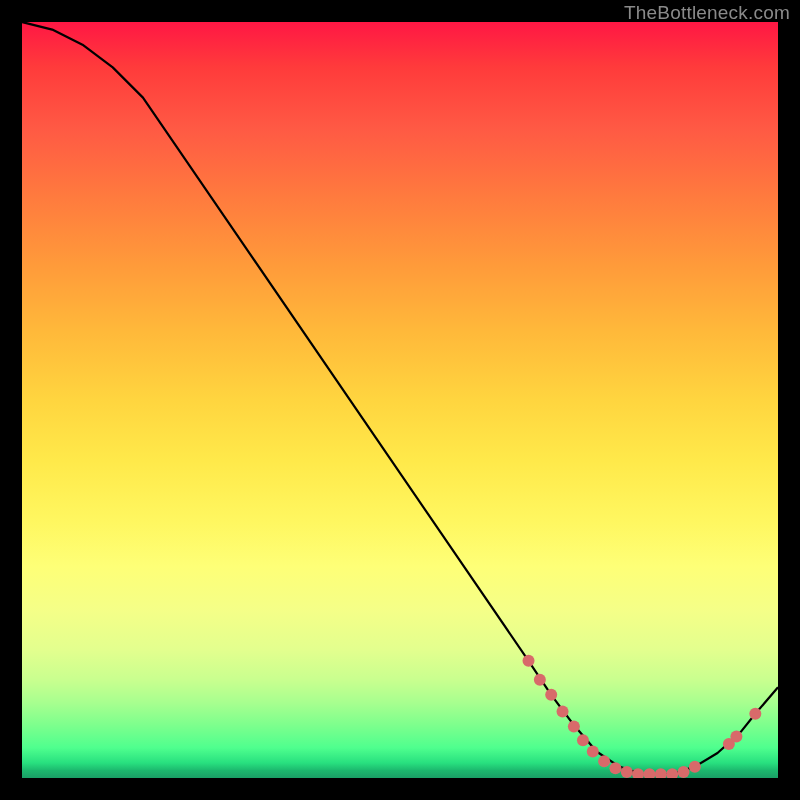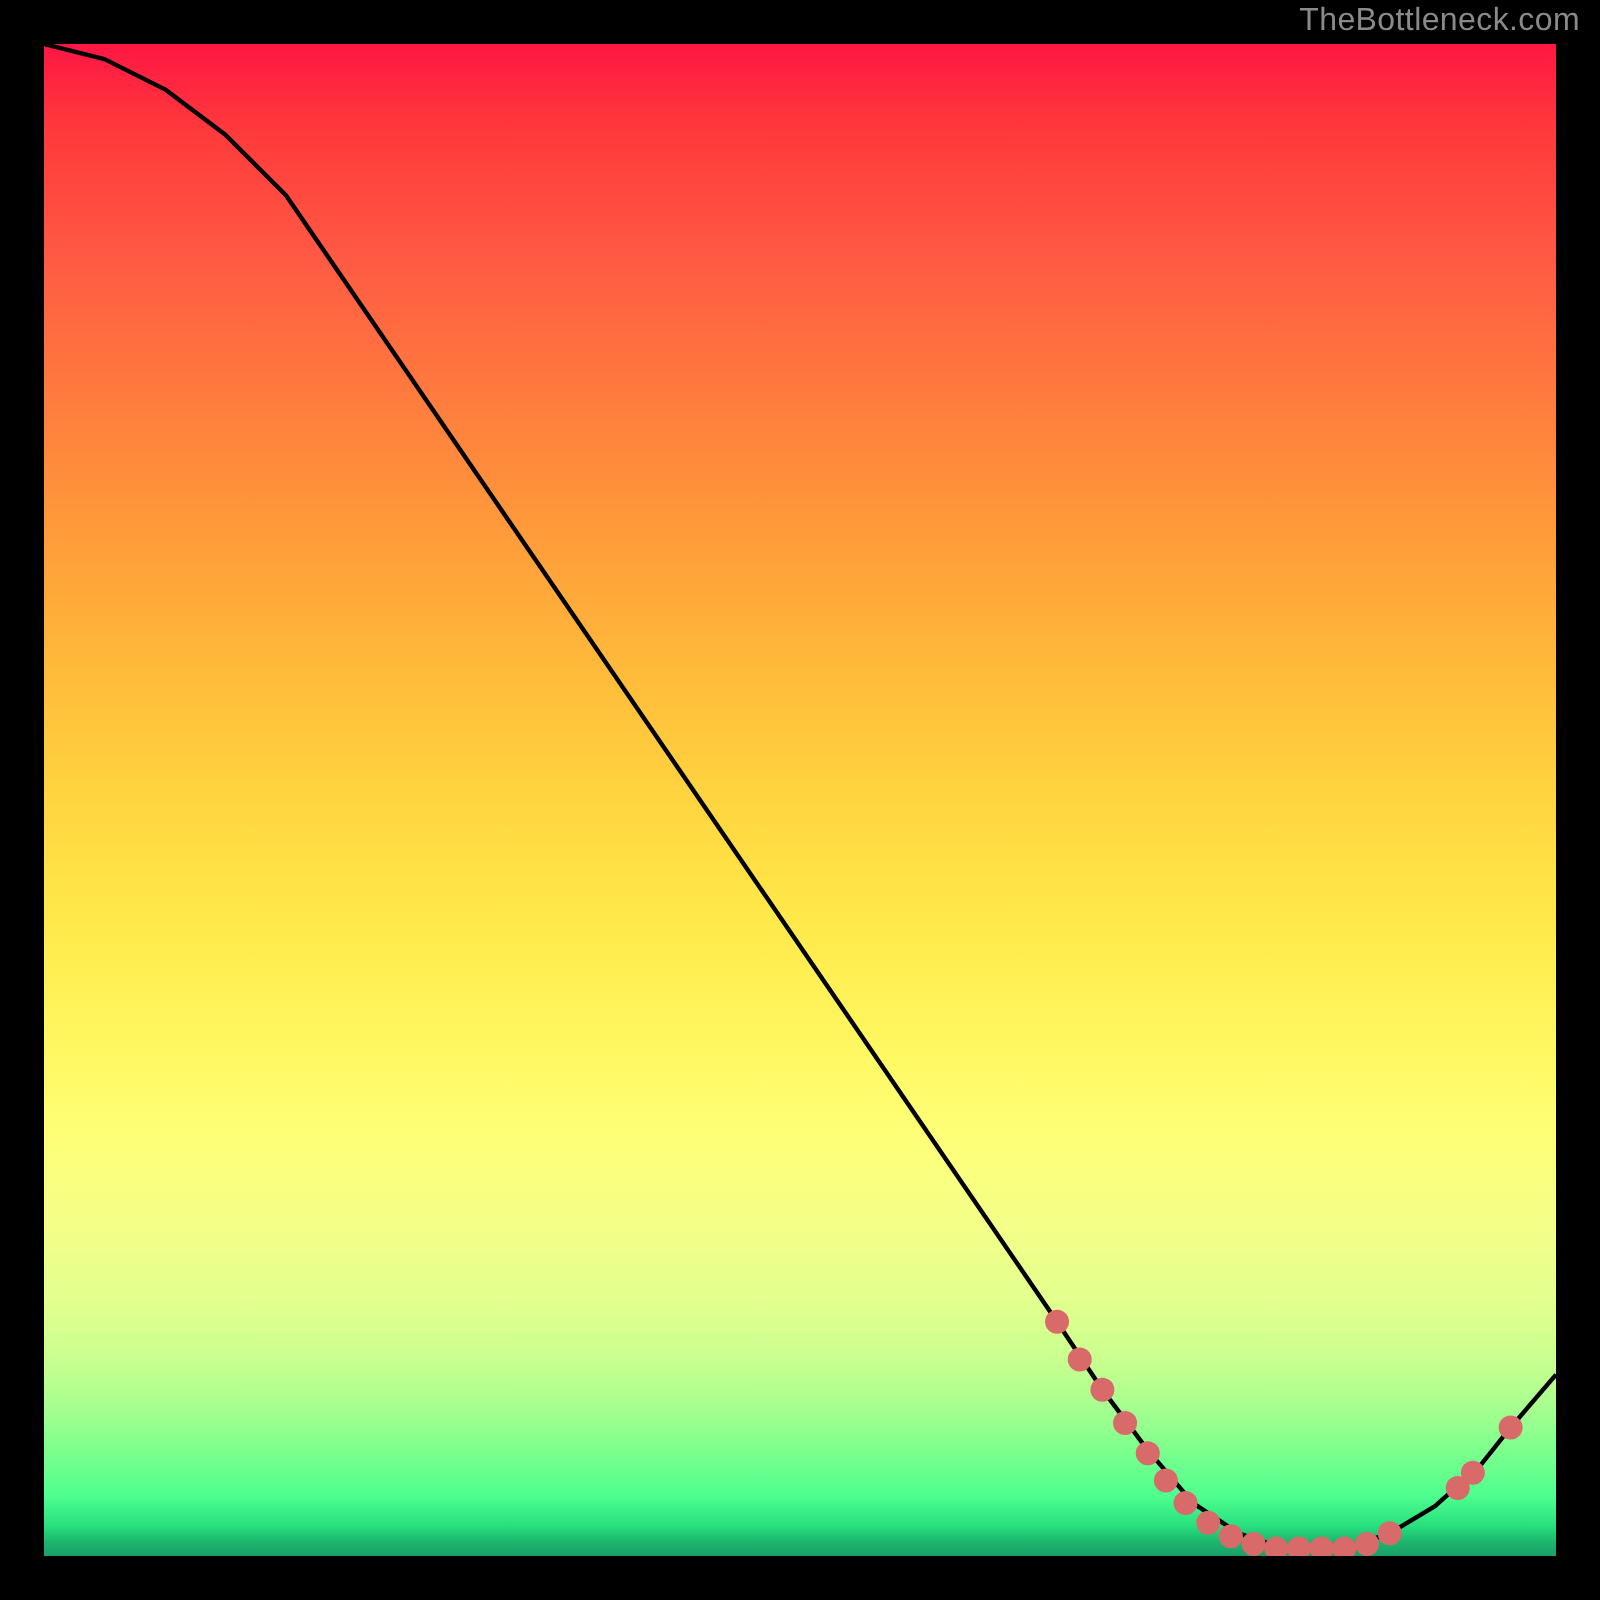--- a/index.html
+++ b/index.html
@@ -43,21 +43,21 @@
     left: 0;
     top: 0;
     width: 756px;
     height: 756px;
   }
   .watermark {
     position: absolute;
     top: 2px;
     right: 10px;
     font-family: Arial, Helvetica, sans-serif;
-    font-size: 16px;
+    font-size: 19px;
     color: #8a8a8a;
     letter-spacing: 0.2px;
     user-select: none;
   }
   .curve {
     fill: none;
     stroke: #000;
     stroke-width: 2.2;
     stroke-linejoin: round;
   }

